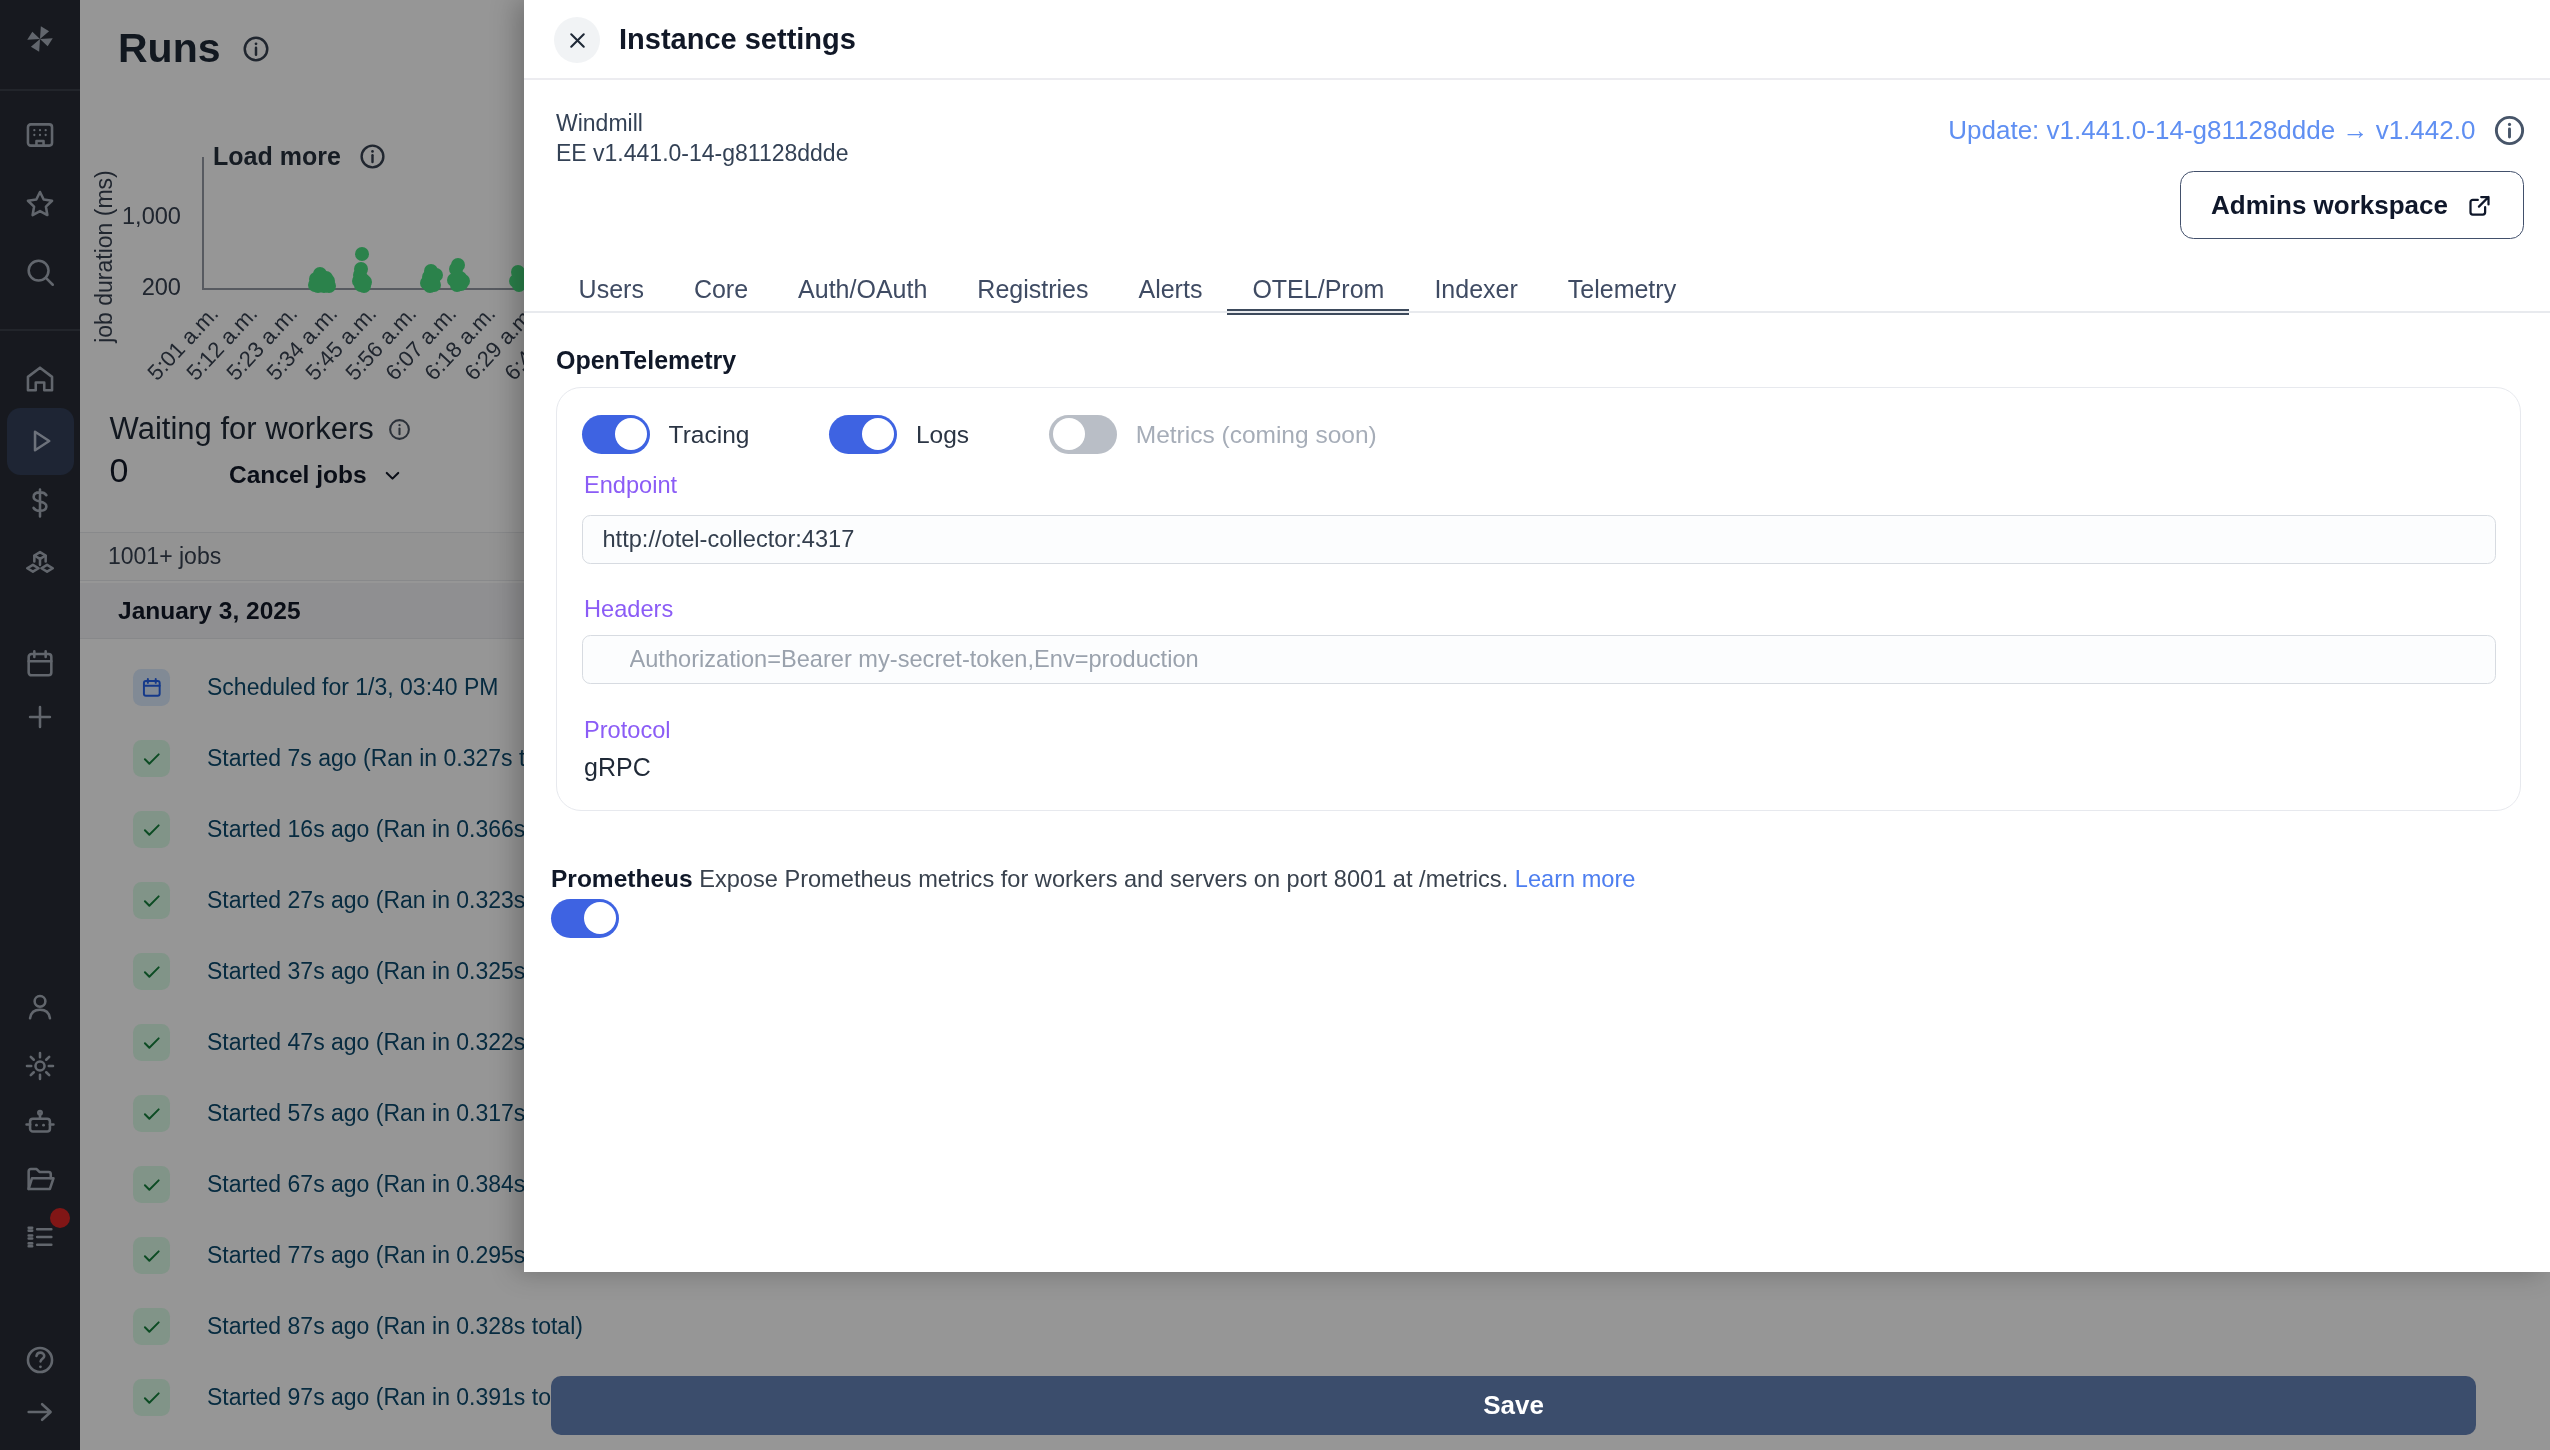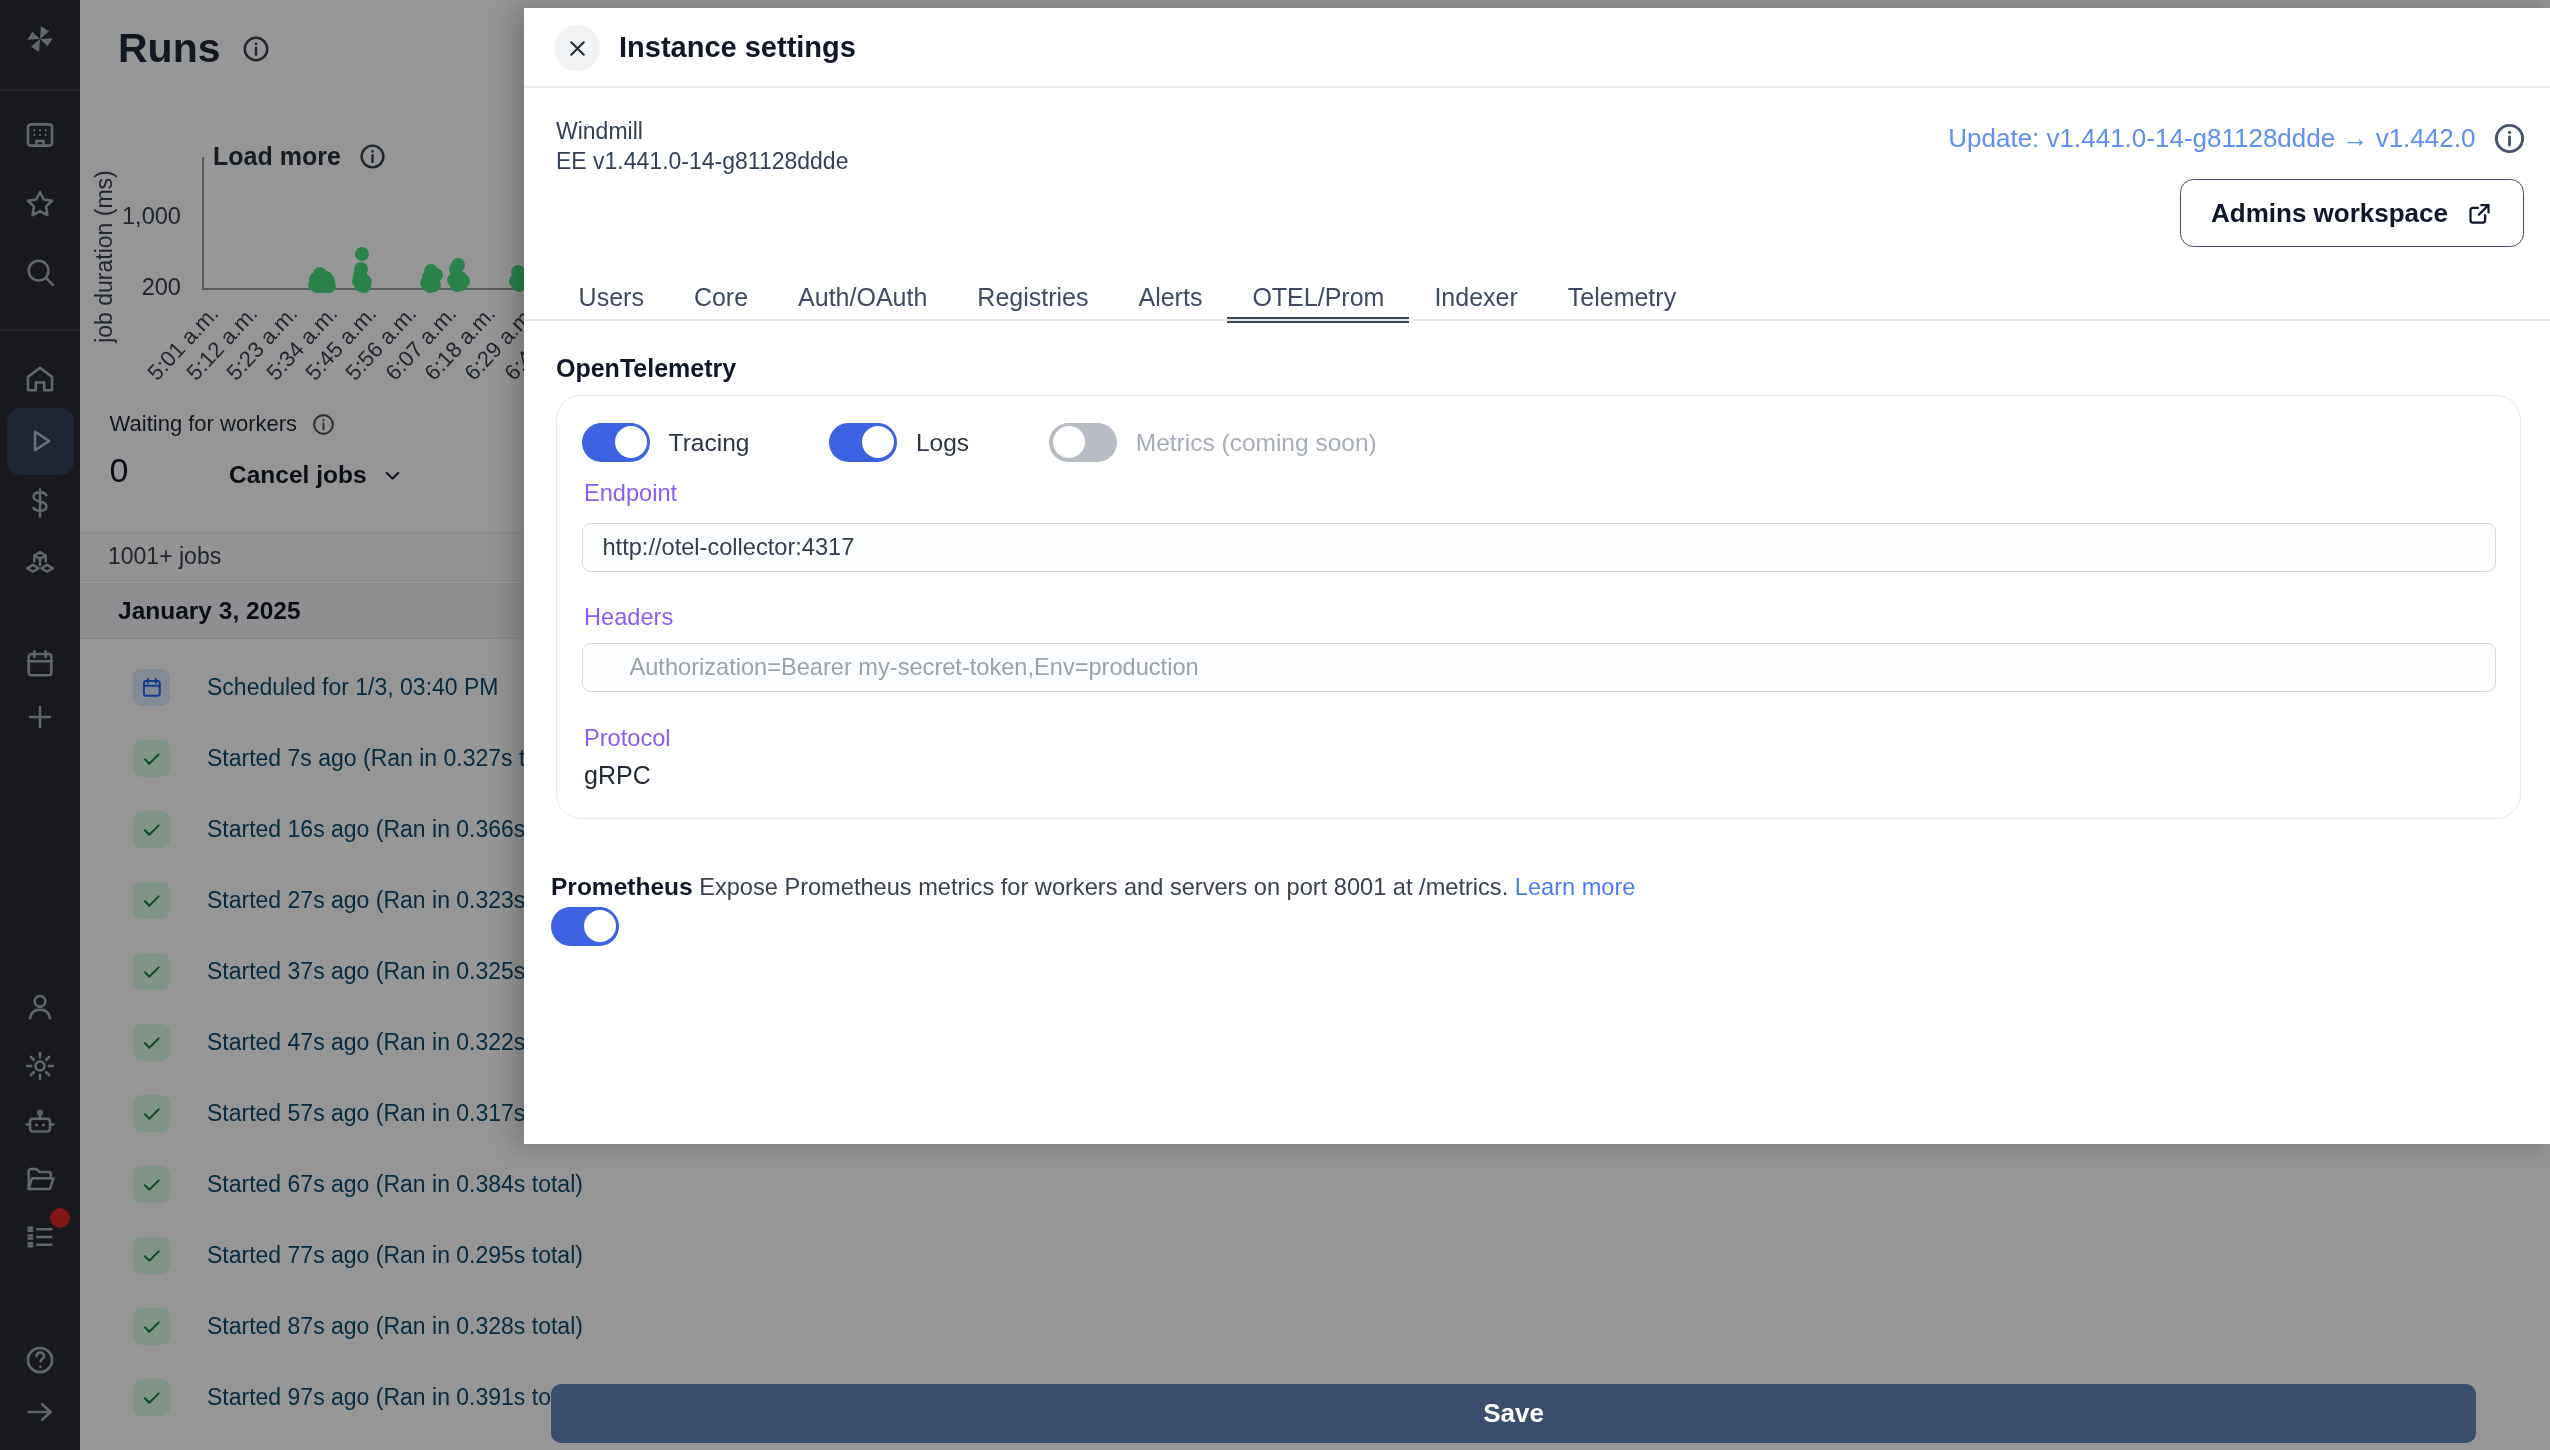--- a/index.html
+++ b/index.html
@@ -19,37 +19,37 @@
   .runs-title-row { position:absolute; left:38px; top:25px; display:flex; align-items:center; gap:20px; }
   .runs-title { font-size:41px; font-weight:bold; color:#1f2937; }
   .loadmore-row { position:absolute; left:133px; top:142px; display:flex; align-items:center; gap:17px; }
   .loadmore { font-size:25px; font-weight:bold; color:#26303d; }
   .ylab { position:absolute; left:-98px; top:243px; width:245px; text-align:center; transform:rotate(-90deg); font-size:23px; color:#374151; }
   .ytick { position:absolute; font-size:23.6px; color:#374151; text-align:right; width:84px; }
   .axis-v { position:absolute; left:122px; top:157px; width:1.7px; height:133px; background:#949aa3; }
   .axis-h { position:absolute; left:122px; top:288px; width:456px; height:1.7px; background:#949aa3; }
   .xlabel { position:absolute; width:127px; text-align:right; transform:rotate(-47deg); transform-origin:100% 0%; font-size:22px; color:#374151; white-space:nowrap; }
   .dot { position:absolute; width:14.4px; height:14.4px; border-radius:50%; }
-  .waiting-label-row { position:absolute; left:29.6px; top:411px; display:flex; gap:13.5px; align-items:center; font-size:22px; color:#1f2937; }
+  .waiting-label-row { position:absolute; left:29.6px; top:411px; display:flex; gap:13.5px; align-items:center; font-size:31px; color:#1f2937; }
   .waiting-count { position:absolute; left:29.6px; top:451px; font-size:34px; color:#111827; }
   .cancel-row { position:absolute; left:149px; top:461px; display:flex; gap:13.5px; align-items:center; font-size:24.5px; font-weight:bold; color:#111827; }
   .cron-partial { position:absolute; left:492px; top:411px; font-size:23px; color:#1f2937; white-space:nowrap; }
   .cron-toggle { position:absolute; left:494px; top:459px; }
   .band-jobs { position:absolute; left:0; top:532px; width:2470px; height:49px; background:#fafafa; border-top:1.7px solid #e7e9ed; border-bottom:1.7px solid #e7e9ed; display:flex; align-items:center; padding-left:28px; font-size:23px; color:#374151; }
   .band-date { position:absolute; left:0; top:583px; width:2470px; height:56px; background:#f3f4f6; border-bottom:1.7px solid #e5e7eb; display:flex; align-items:center; padding-left:38px; font-size:24.5px; font-weight:bold; color:#111827; }
   .job-list { position:absolute; left:0; top:652px; width:591px; }
   .job-row { position:relative; height:71px; }
   .job-chip { position:absolute; left:53px; top:17px; width:37px; height:37px; border-radius:8.4px; display:flex; align-items:center; justify-content:center; }
   .chip-green { background:#dcfce7; color:#15803d; }
   .chip-blue { background:#dbeafe; color:#2563eb; }
   .job-text { position:absolute; left:127px; top:0; height:71px; display:flex; align-items:center; font-size:23px; color:#0c4a6e; white-space:nowrap; }
   
   .overlay { position:absolute; left:0; top:0; width:2550px; height:1451px; background:rgba(0,0,0,0.41); z-index:2; }
   
-  .drawer { position:absolute; left:524px; top:8px; width:2027px; height:1136px; background:#fff; z-index:3; box-shadow:-8.4px 0 25px rgba(0,0,0,0.25); color:#111827; }
+  .drawer { position:absolute; left:524px; top:0; width:2027px; height:1272px; background:#fff; z-index:3; box-shadow:-8.4px 0 25px rgba(0,0,0,0.25); color:#111827; }
   .close-btn { position:absolute; left:30px; top:17px; width:46px; height:46px; border-radius:50%; background:#f1f3f5; border:none; display:flex; align-items:center; justify-content:center; color:#1f2937; cursor:pointer; }
   .drawer-title { position:absolute; left:95px; top:23px; font-size:29px; font-weight:bold; color:#111827; }
   .drawer-divider { position:absolute; left:0; top:78px; width:2027px; height:1.7px; background:#ececf0; }
   .version-block { position:absolute; left:32px; top:108px; font-size:23px; color:#334155; line-height:30px; }
   .update-row { position:absolute; right:23.6px; top:113px; display:flex; align-items:center; gap:17px; }
   .update-link { font-size:26px; color:#5f8ff2; text-decoration:none; }
   .update-info { color:#475569; display:flex; }
   .admins-btn { position:absolute; right:27px; top:171px; height:68px; padding:0 30px; display:flex; align-items:center; gap:18px; background:#fff; border:1.7px solid #42506b; border-radius:13.5px; font-size:26px; font-weight:bold; color:#0f172a; cursor:pointer; font-family:inherit; }
   .tabs { position:absolute; left:29.6px; top:275px; display:flex; }
   .tab { padding:0 25px 5px; font-size:25px; color:#3f4b63; cursor:pointer; }

